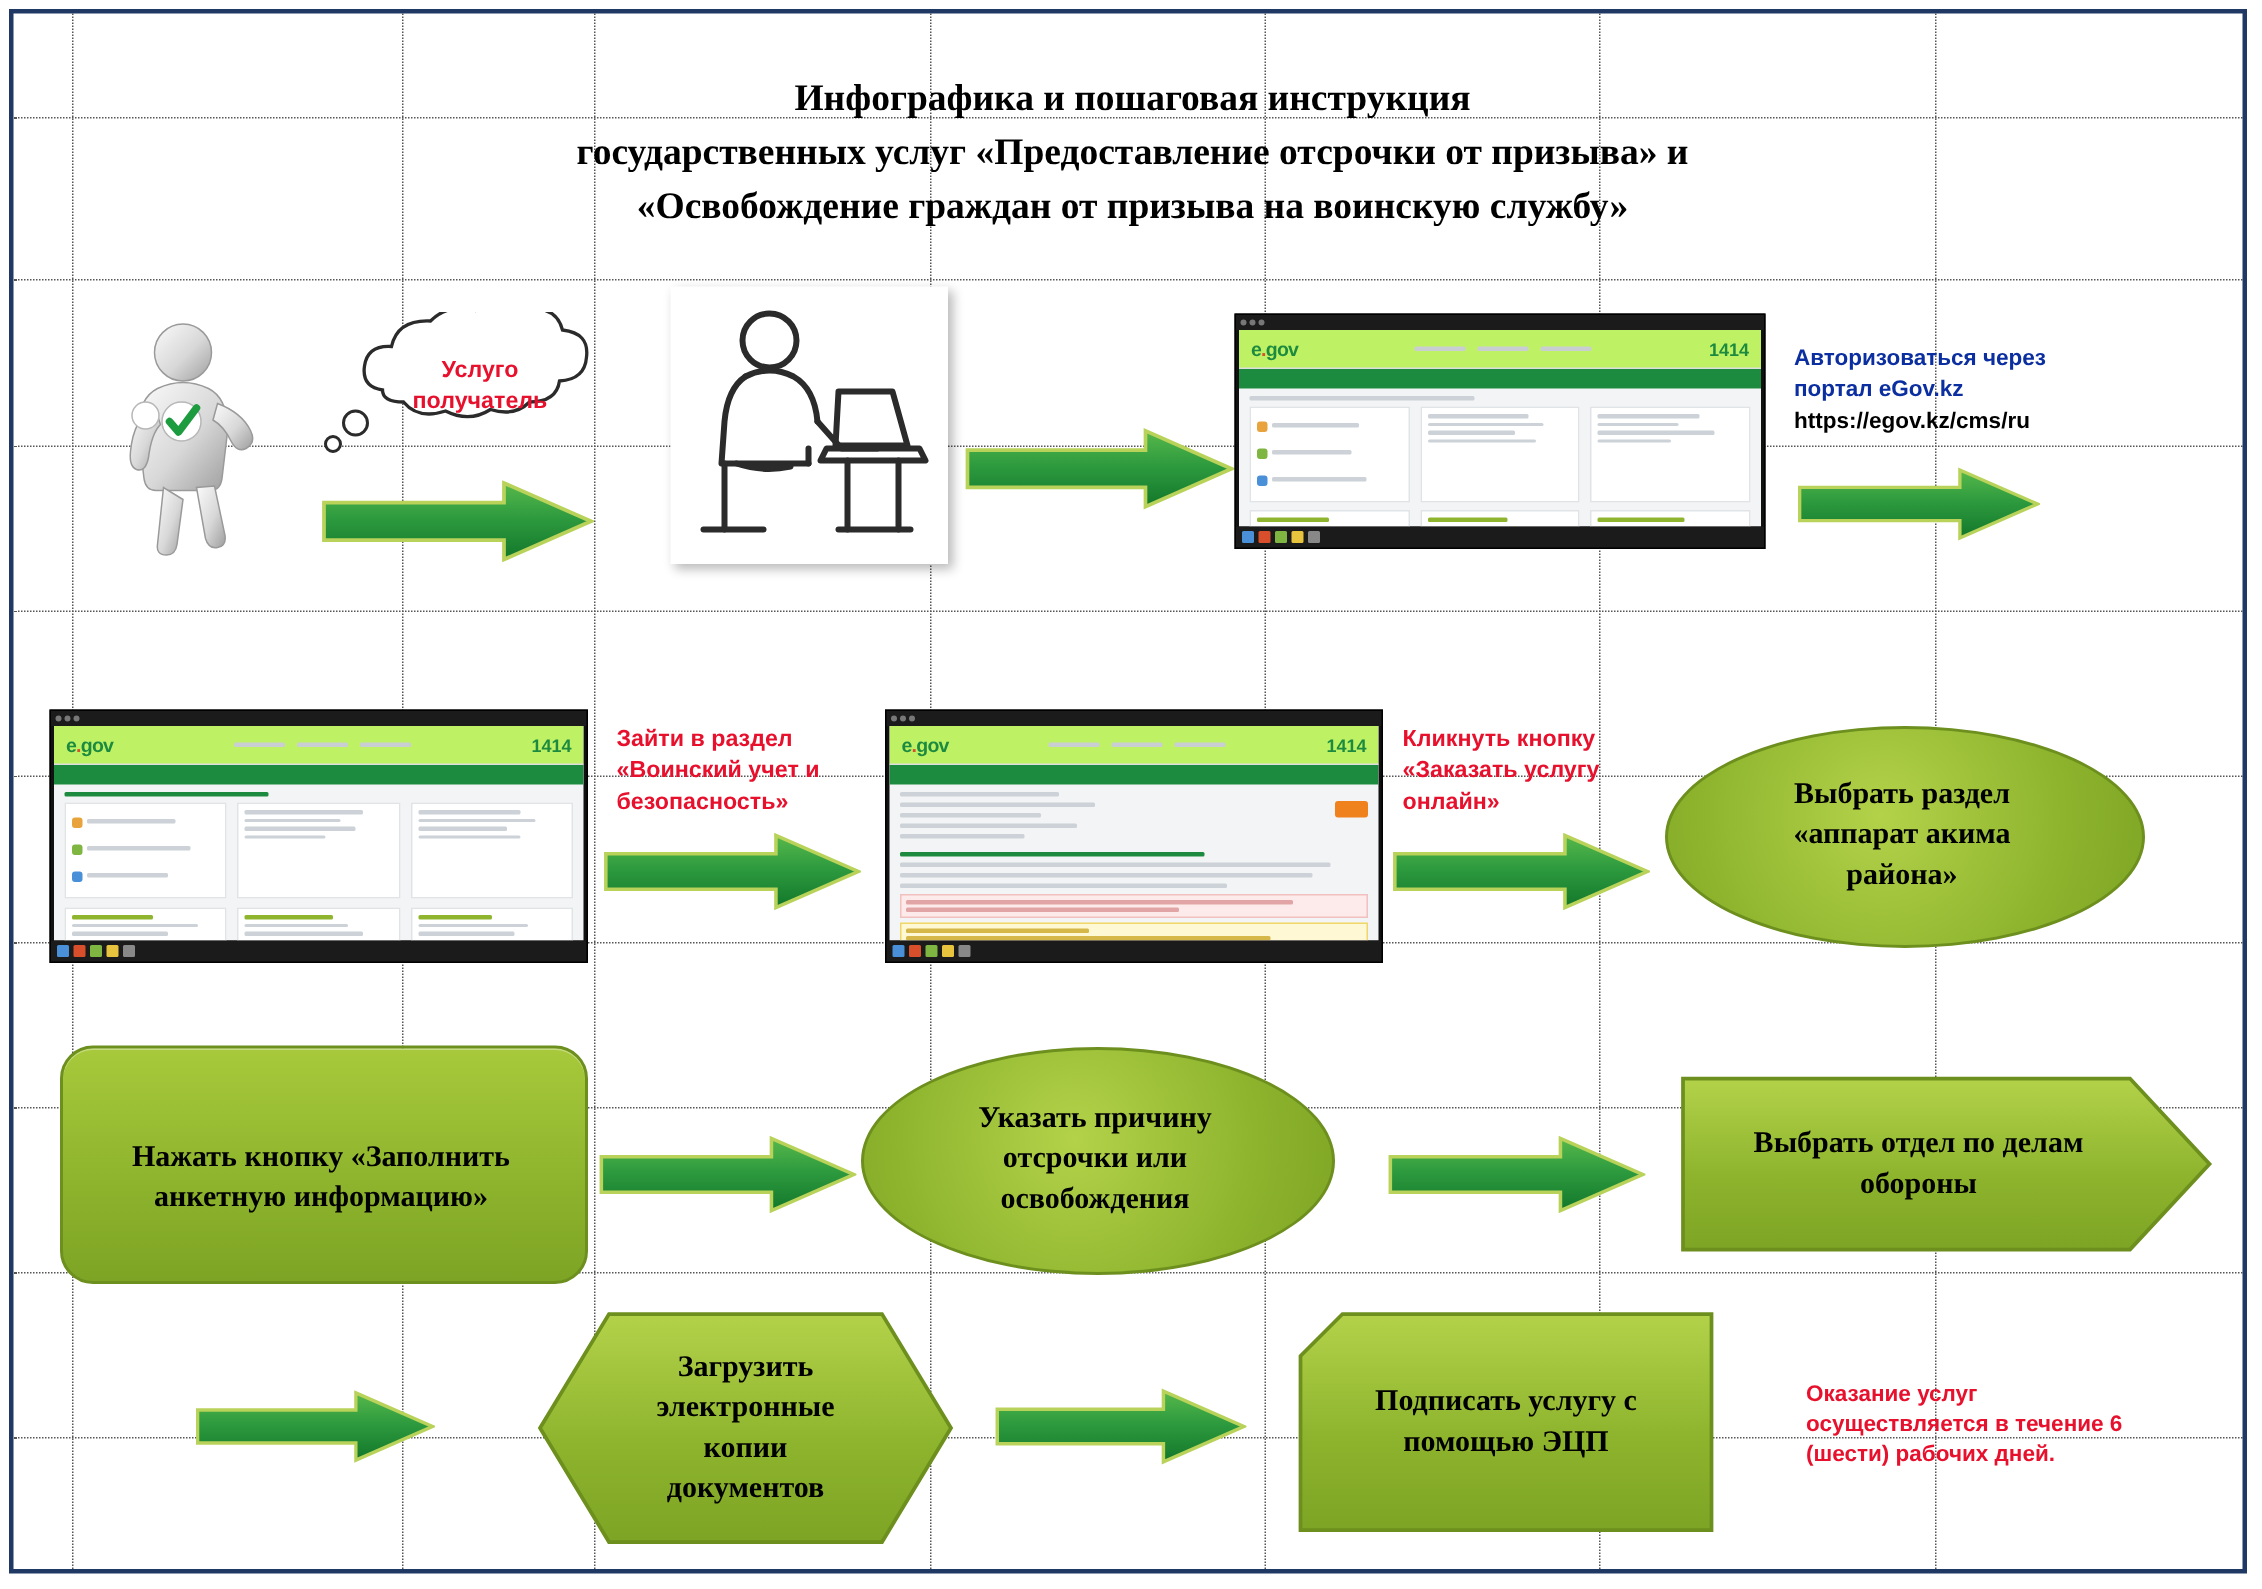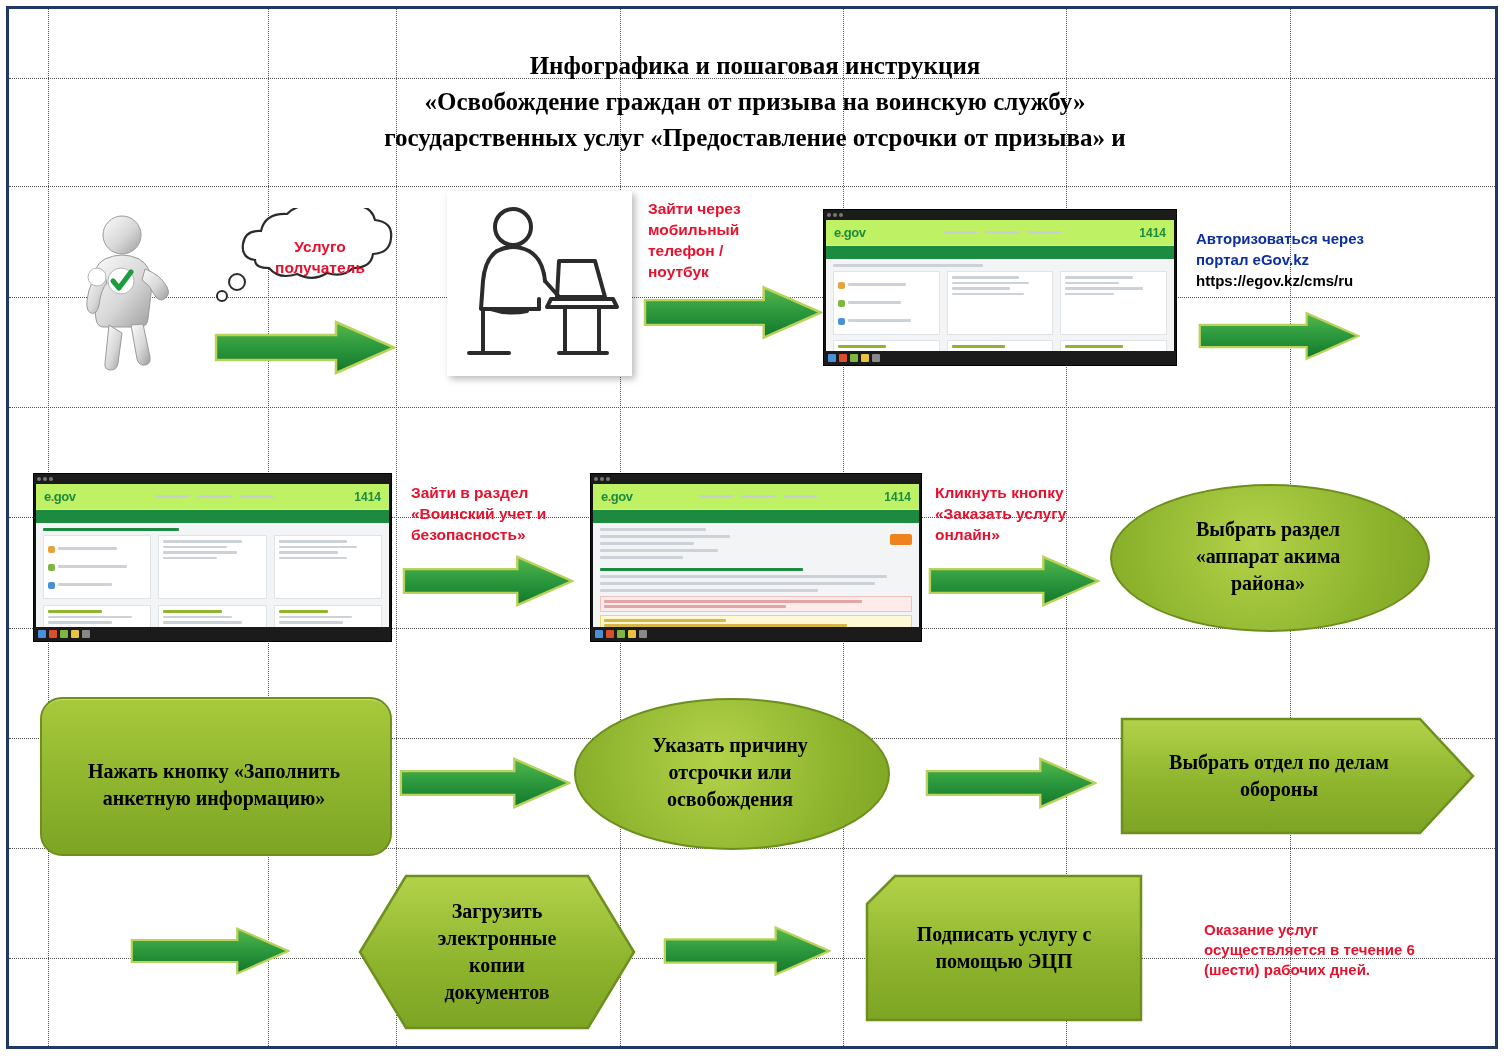--- a/index.html
+++ b/index.html
@@ -276,22 +276,22 @@
   <div class="gridline-v" style="left:48px"></div>
   <div class="gridline-v" style="left:268px"></div>
   <div class="gridline-v" style="left:396px"></div>
   <div class="gridline-v" style="left:620px"></div>
   <div class="gridline-v" style="left:843px"></div>
   <div class="gridline-v" style="left:1066px"></div>
   <div class="gridline-v" style="left:1290px"></div>
 
   <div id="title">
     <div>Инфографика и пошаговая инструкция</div>
+    <div>государственных услуг «Предоставление отсрочки от призыва» и</div>
     <div>«Освобождение граждан от призыва на воинскую службу»</div>
-    <div>государственных услуг «Предоставление отсрочки от призыва» и</div>
   </div>
 
   <div class="abs" style="left:75px; top:215px; width:125px; height:160px;">
     <svg width="125" height="160" viewBox="0 0 125 160">
       <defs>
         <linearGradient id="gp" x1="0" y1="0" x2="1" y2="1">
           <stop offset="0%" stop-color="#fbfbfb"></stop>
           <stop offset="55%" stop-color="#d8d8d8"></stop>
           <stop offset="100%" stop-color="#9e9e9e"></stop>
         </linearGradient>
@@ -345,24 +345,20 @@
           <linearGradient id="ag1" x1="0" y1="0" x2="0" y2="1">
         <stop offset="0%" stop-color="#57b84a"></stop>
             <stop offset="45%" stop-color="#2e9b3f"></stop>
             <stop offset="100%" stop-color="#12772a"></stop>
       </linearGradient>
         </defs>
       <path d="M2 15 L122 15 L122 2 L180 27.5 L122 53 L122 40 L2 40 Z" fill="url(#ag1)" stroke="#b9d25a" stroke-width="2.5"></path>
     </svg>
   </div>
 
-  <div class="abs red-label" style="left:648px; top:198px; width:160px; white-space:pre-line;">Зайти через
-мобильный
-телефон /
-ноутбук</div>
 
   <div class="arrow" style="left:643px; top:285px;">
     <svg width="180" height="55" viewBox="0 0 182 55">
       <defs>
           <linearGradient id="ag2" x1="0" y1="0" x2="0" y2="1">
         <stop offset="0%" stop-color="#57b84a"></stop>
             <stop offset="45%" stop-color="#2e9b3f"></stop>
             <stop offset="100%" stop-color="#12772a"></stop>
       </linearGradient>
         </defs>

